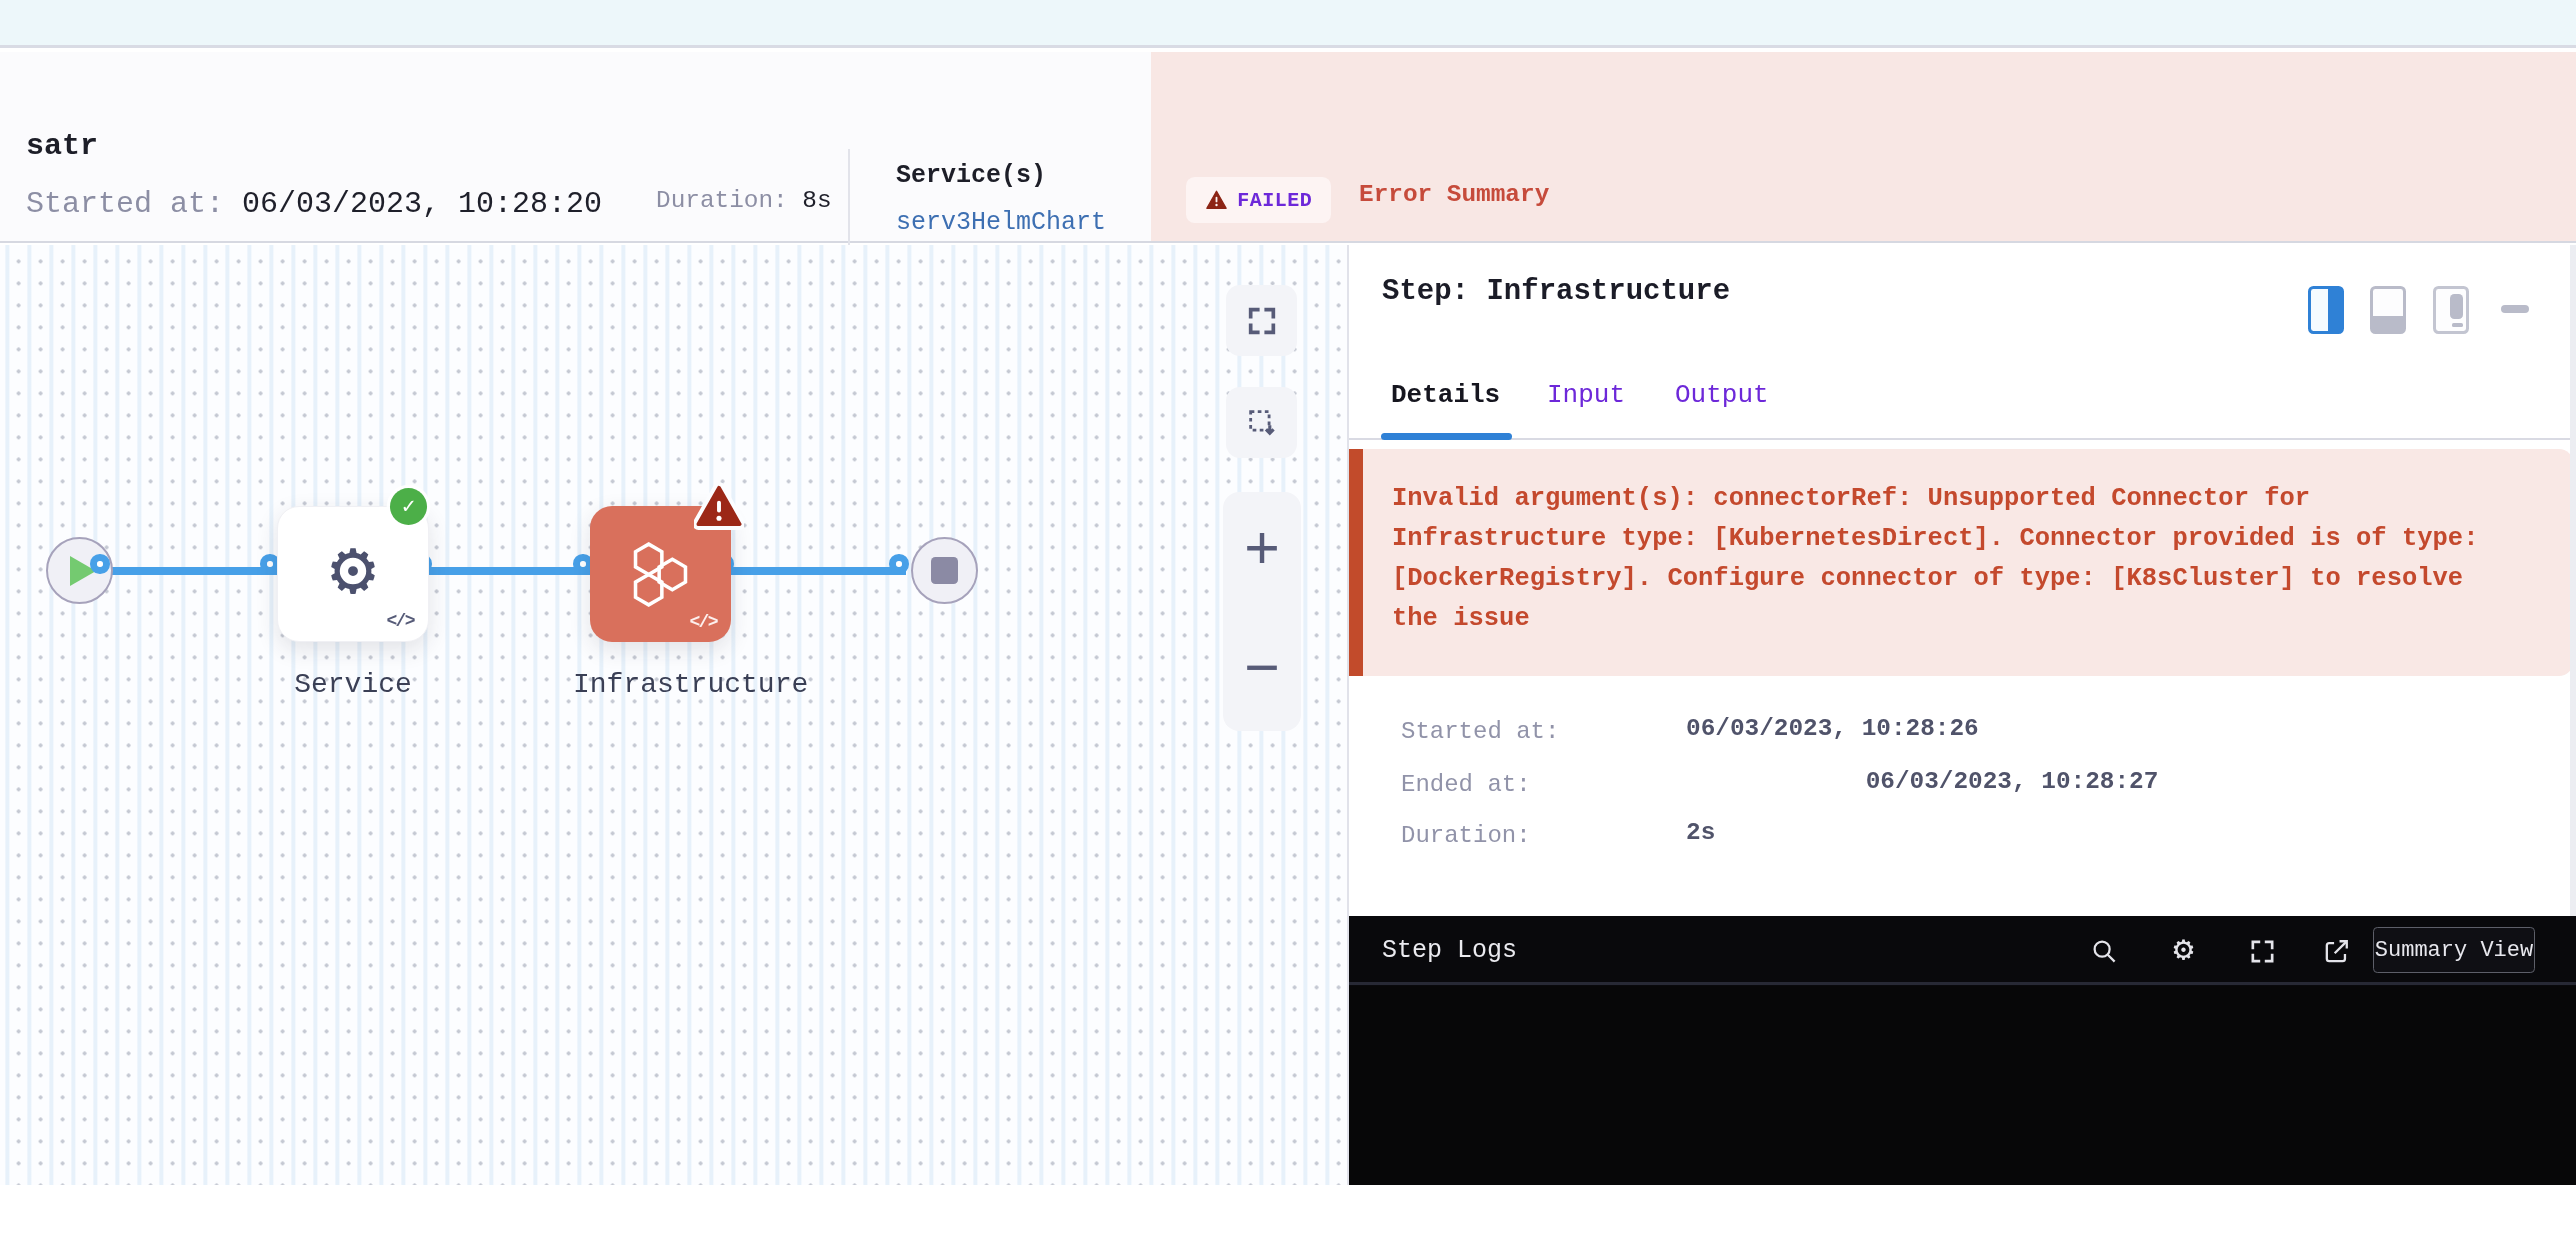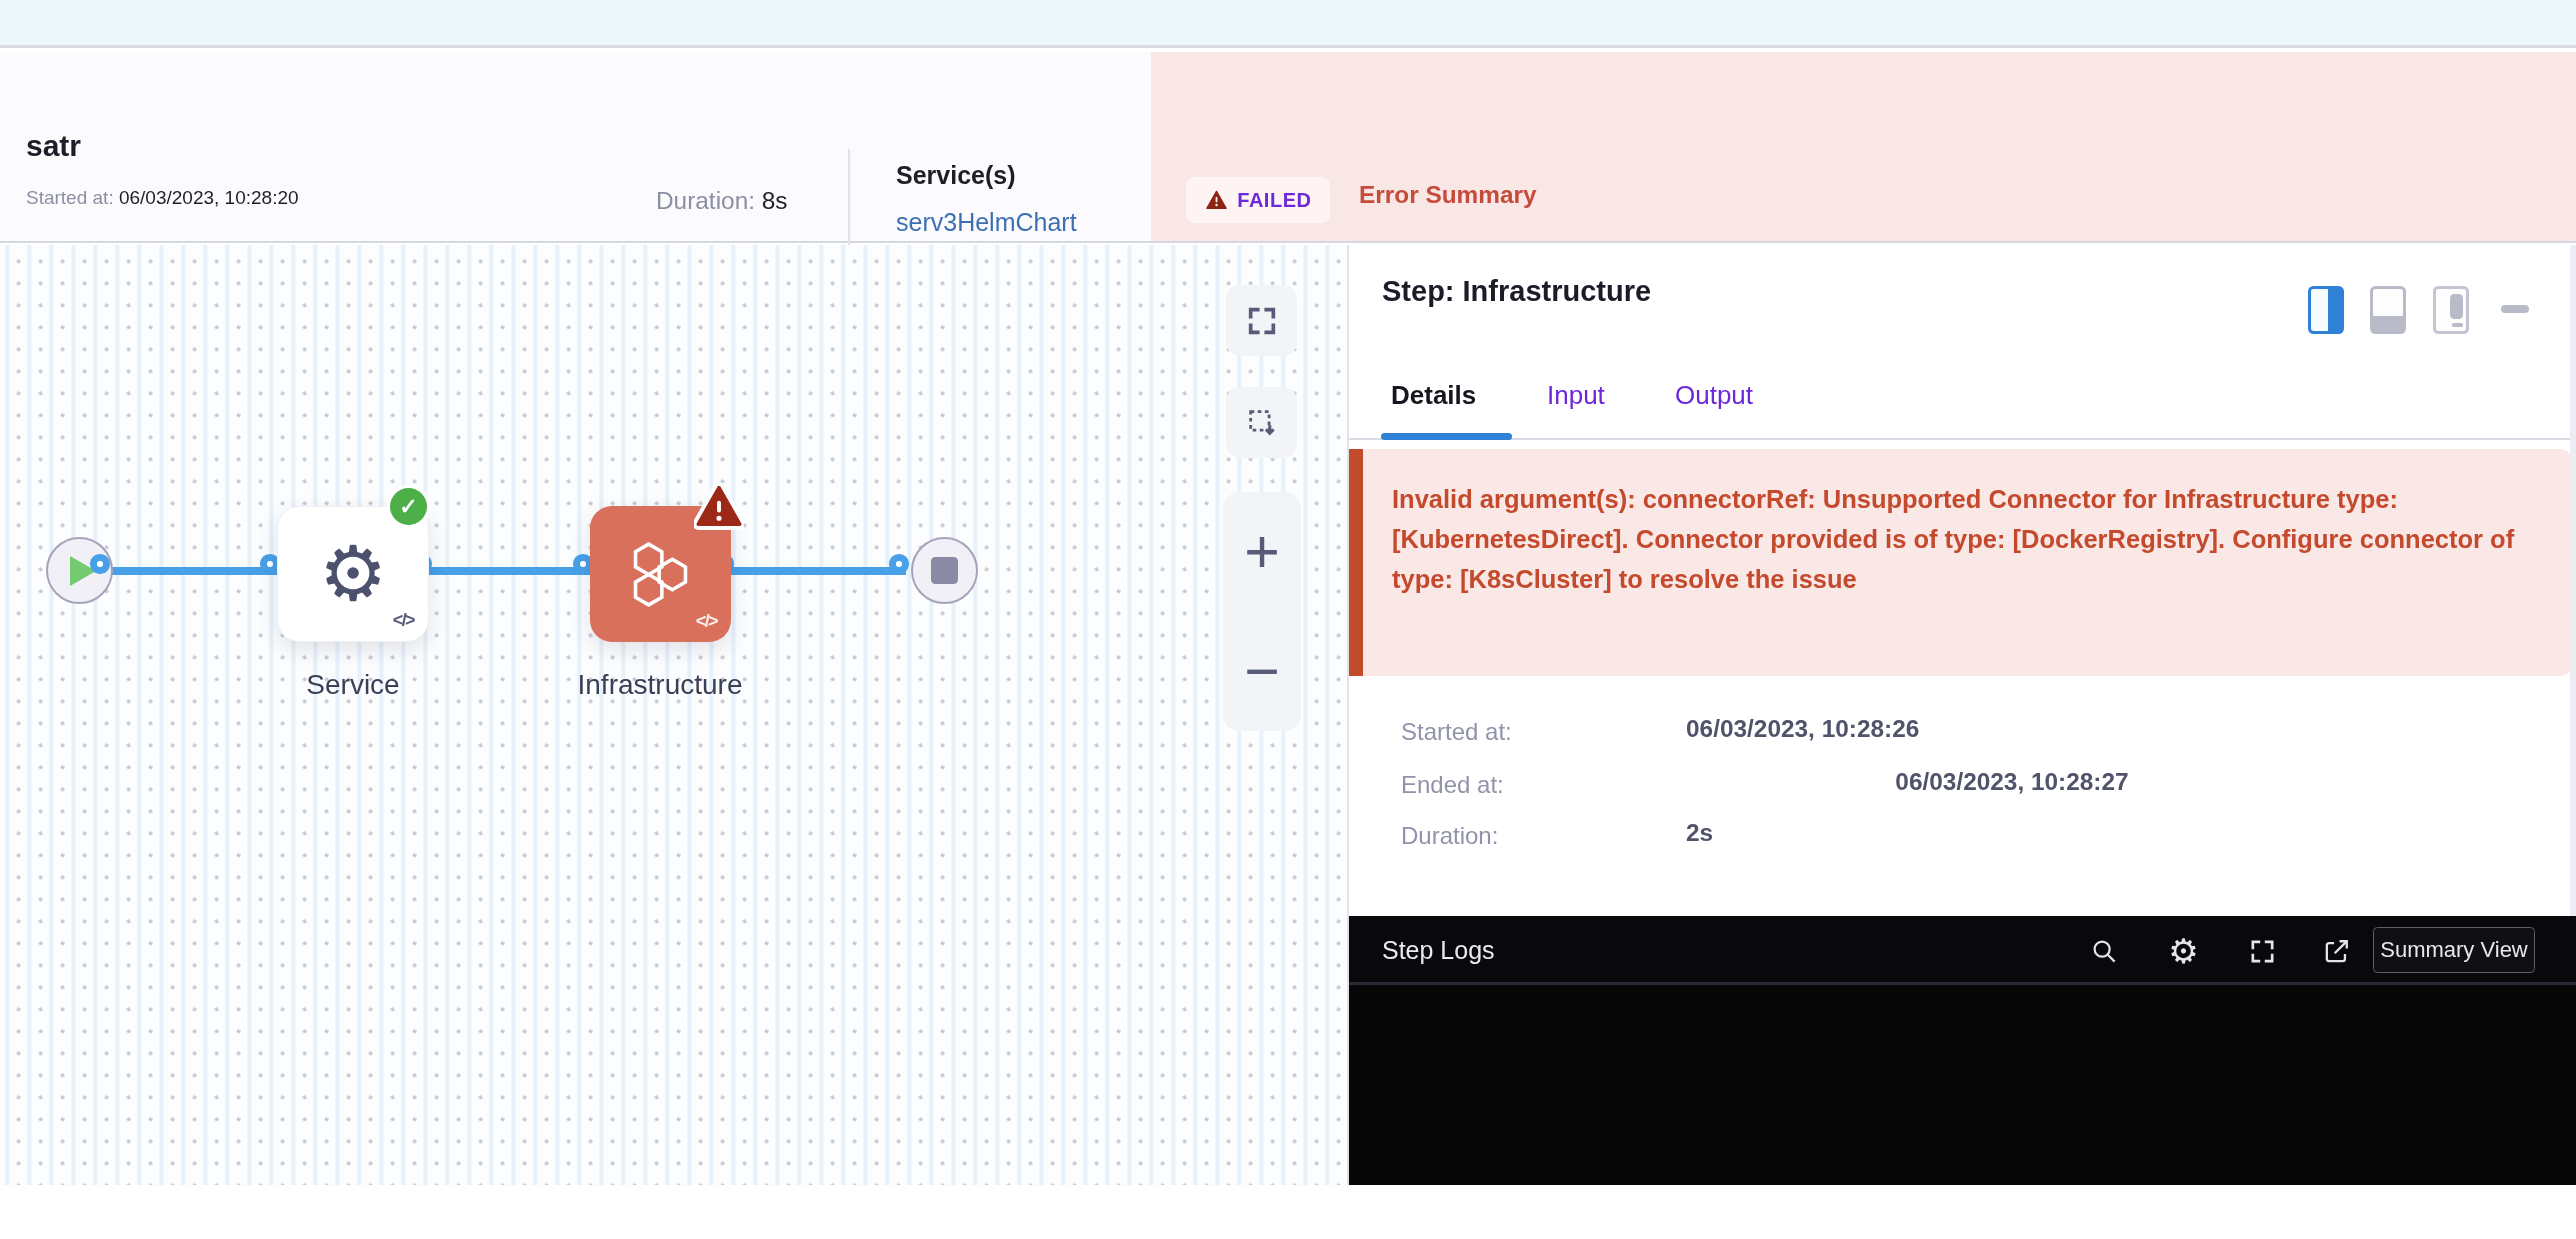--- a/index.html
+++ b/index.html
@@ -1,26 +1,26 @@
 <!DOCTYPE html>
 <html style="font-size:8.7px"><head>
 <meta charset="utf-8">
 <style>
   html,body{margin:0;padding:0;background:#fff;overflow:hidden;}
   *{box-sizing:border-box;}
-  #root{position:relative;width:2576px;height:1185px;font-family:Liberation Sans, sans-serif;background:#fff;}
+  #root{position:relative;width:2576px;height:1185px;font-family:Liberation Mono, monospace;background:#fff;}
 
   
   .topstrip{position:absolute;left:0;top:0;width:2576px;height:48px;background:#edf7fa;border-bottom:3.8px solid #d9dbe4;}
 
   
   .header{position:absolute;left:0;top:52px;width:2576px;height:191px;background:#fbfbfd;border-bottom:2.2px solid #d6d8e1;}
   .header-right{position:absolute;left:1151px;top:0;width:1425px;height:100%;background:#f8e7e4;}
   .pipeline-name{position:absolute;left:26px;top:77px;font-size:30px;font-weight:700;color:#1d1e28;}
-  .meta-row{position:absolute;left:26px;top:135px;font-size:19px;color:#1e1f2a;}
+  .meta-row{position:absolute;left:26px;top:135px;font-size:30px;color:#1e1f2a;}
   .meta-label{color:#8c8ea4;}
   .meta-value{color:#1e1f2a;}
   .duration-group{position:absolute;left:656px;top:135px;font-size:24.4px;}
   .v-divider{position:absolute;left:848px;top:97px;width:1.6px;height:97px;background:#e2e3ea;}
   .services-title{position:absolute;left:896px;top:109px;font-size:25px;font-weight:700;color:#1d1e28;}
   .service-link{position:absolute;left:896px;top:156px;font-size:25px;color:#3d6fb2;cursor:pointer;text-decoration:none;}
   .failed-badge{position:absolute;left:1186px;top:125px;height:46px;padding:0 18.5px;background:#fdf4f3;border-radius:8.7px;display:inline-flex;align-items:center;gap:9.8px;}
   .failed-badge span{font-size:20px;font-weight:700;color:#6d28d9;letter-spacing:0.5px;}
   .error-summary{position:absolute;left:1359px;top:129px;font-size:24.4px;font-weight:600;color:#c64b3b;cursor:pointer;}
 

